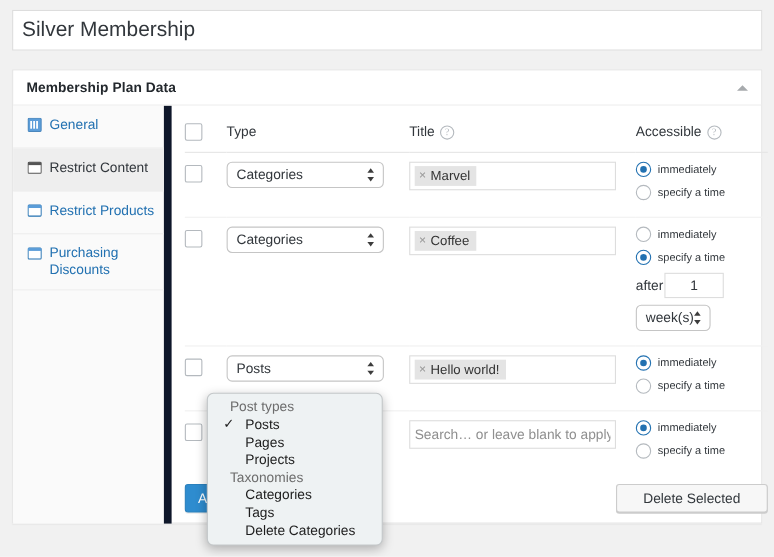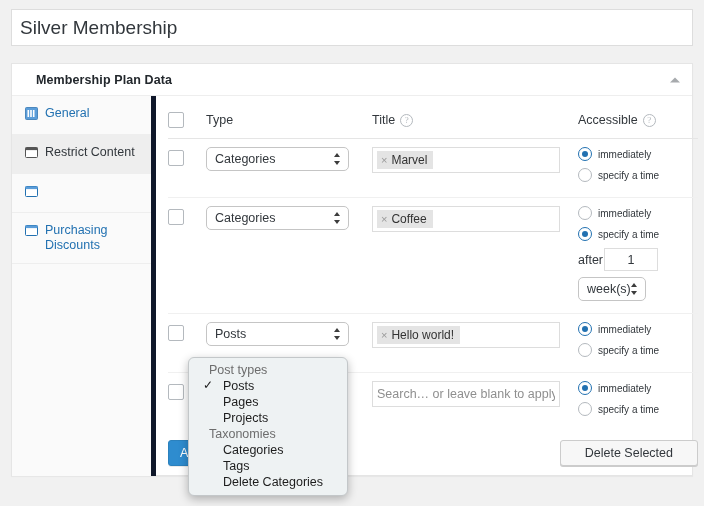--- a/index.html
+++ b/index.html
@@ -35,21 +35,21 @@
     left: 11px; top: 63px;
     width: 682px; height: 413px;
     background: #fff;
     border: 1px solid #e5e5e5;
     box-shadow: 0 1px 1px rgba(0,0,0,.04);
   }
   .mb-header {
     height: 32px;
     border-bottom: 1px solid #eee;
     display: flex; align-items: center;
-    padding: 0 24px;
+    padding: 0 12px;
     position: relative;
   }
   .mb-title {
     font-size: 12.5px; font-weight: bold;
     color: #23282d;
     letter-spacing: .1px;
   }
   .toggle-ind {
     position: absolute; right: 12px; top: 50%;
     transform: translateY(-50%);
@@ -59,21 +59,21 @@
     border-bottom: 5px solid #a7aaad;
     cursor: pointer;
   }
 
   .mb-body { display: flex; height: 380px; }
 
   
   .tabs {
     width: 144px;
     background: #fafafa;
-    border-right: 5px solid #0f172a;
+    border-right: 7px solid #0f172a;
     padding-top: 0;
     flex: none;
   }
   .tab {
     display: flex; align-items: flex-start; gap: 7px;
     padding: 10px 8px 10px 13px;
     font-size: 12.5px;
     line-height: 15px;
     color: #2271b1;
     border-bottom: 1px solid #eee;
@@ -326,20 +326,21 @@
           <span class="tab-label">Restrict Content</span>
         </div>
 
         <div class="tab">
           <span class="tab-ico">
             <svg width="13" height="13" viewBox="0 0 13 13">
               <rect x="0.5" y="1.5" width="12" height="10" rx="1" fill="#fff" stroke="#2271b1"></rect>
               <rect x="0.5" y="1.5" width="12" height="2.6" fill="#5b9dd9"></rect>
             </svg>
           </span>
+          <span class="tab-label">Restrict Products</span>
         </div>
 
         <div class="tab">
           <span class="tab-ico">
             <svg width="13" height="13" viewBox="0 0 13 13">
               <rect x="0.5" y="1.5" width="12" height="10" rx="1" fill="#fff" stroke="#2271b1"></rect>
               <rect x="0.5" y="1.5" width="12" height="2.6" fill="#5b9dd9"></rect>
             </svg>
           </span>
           <span class="tab-label">Purchasing Discounts</span>

